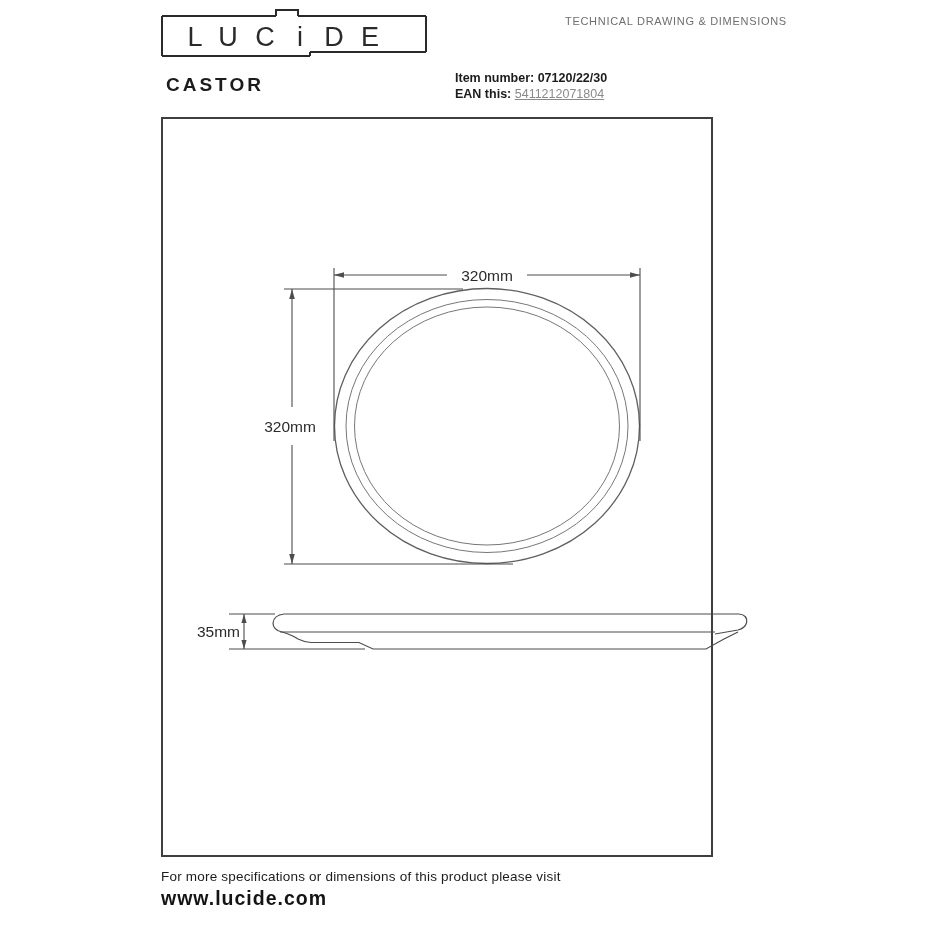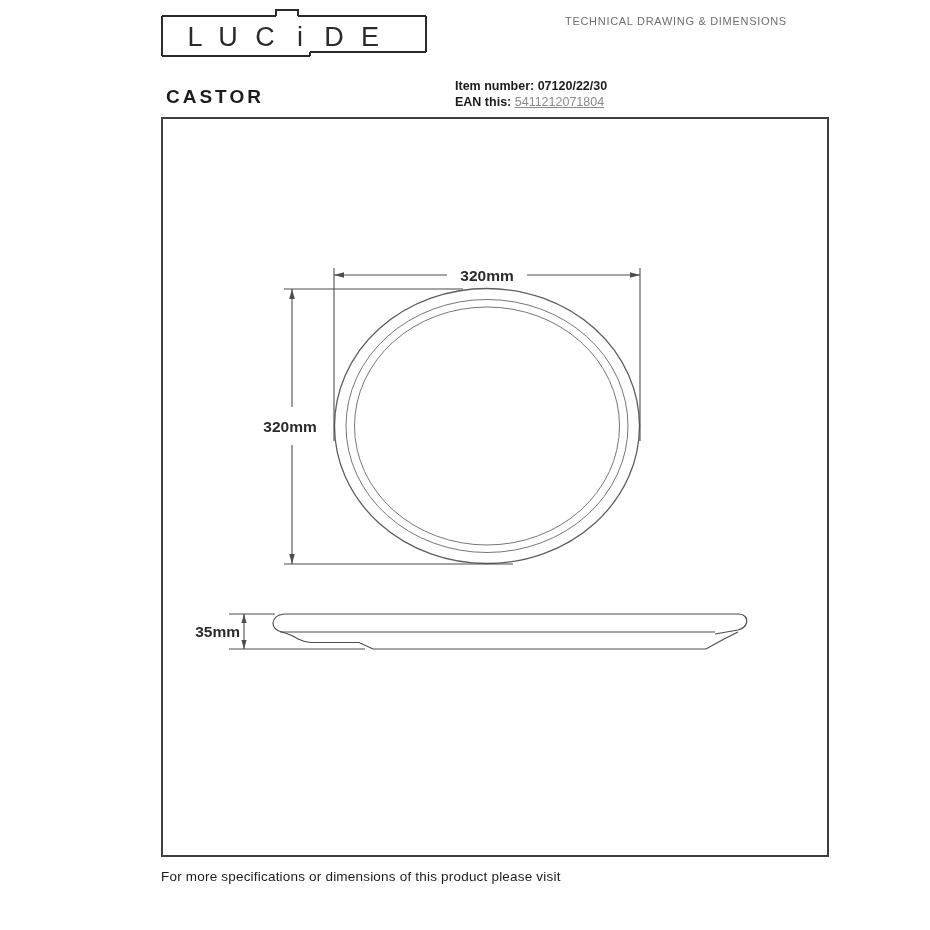--- a/index.html
+++ b/index.html
@@ -15,39 +15,38 @@
   }
   
   .logo-svg { position: absolute; left: 158px; top: 8px; }
   .logo-letter {
     font-family: "Liberation Sans", sans-serif;
     font-size: 27px;
     font-weight: 400;
     fill: #2a2a2a;
   }
   .product-name {
-    position: absolute; left: 166px; top: 86px;
+    position: absolute; left: 166px; top: 74px;
     font-size: 19px; font-weight: 700; letter-spacing: 3px; color: #1c1c1c; text-align: center;
   }
   .doc-title {
     position: absolute; left: 553px; top: 15px;
     font-size: 11px; font-weight: 400; letter-spacing: 0.7px; color: #6e6e6e; margin-left: 12px;
   }
-  .meta-block { position: absolute; left: 455px; top: 70px; font-size: 12.5px; line-height: 16px; margin-top: 8px; }
+  .meta-block { position: absolute; left: 455px; top: 70px; font-size: 12.5px; line-height: 16px; }
   .meta-row { white-space: nowrap; }
   .meta-label { font-weight: 700; color: #1c1c1c; }
   .meta-value-bold { font-weight: 700; color: #1c1c1c; }
   .meta-value-muted { font-weight: 400; color: #8a8a8a; text-decoration: underline; }
   
   .drawing-box {
     position: absolute; left: 161px; top: 117px;
-    width: 668px; height: 740px;
+    width: 552px; height: 740px;
     border: 2px solid #3f3f3f;
     background: #ffffff;
-    font-weight: bold;
   }
   .drawing-svg { position: absolute; left: 0; top: 0; }
   .dim-text {
     font-family: "Liberation Sans", sans-serif;
     font-size: 15.5px;
     fill: #2b2b2b;
   }
   
   .footer-line1 {
     position: absolute; left: 161px; top: 869px;
@@ -152,14 +151,15 @@
           <line x1="81" y1="495" x2="81" y2="530"></line>
         </g>
         <polygon points="81,495 78.4,504 83.6,504" fill="#4d4d4d"></polygon>
         <polygon points="81,530 78.4,521 83.6,521" fill="#4d4d4d"></polygon>
         <text class="dim-text" x="77" y="518" text-anchor="end">35mm</text>
       </g>
     </svg>
   </div>
 
   <div class="footer-line1">For more specifications or dimensions of this product please visit</div>
+  <div class="footer-line2">www.lucide.com</div>
 
 </div>
 
 </body></html>

